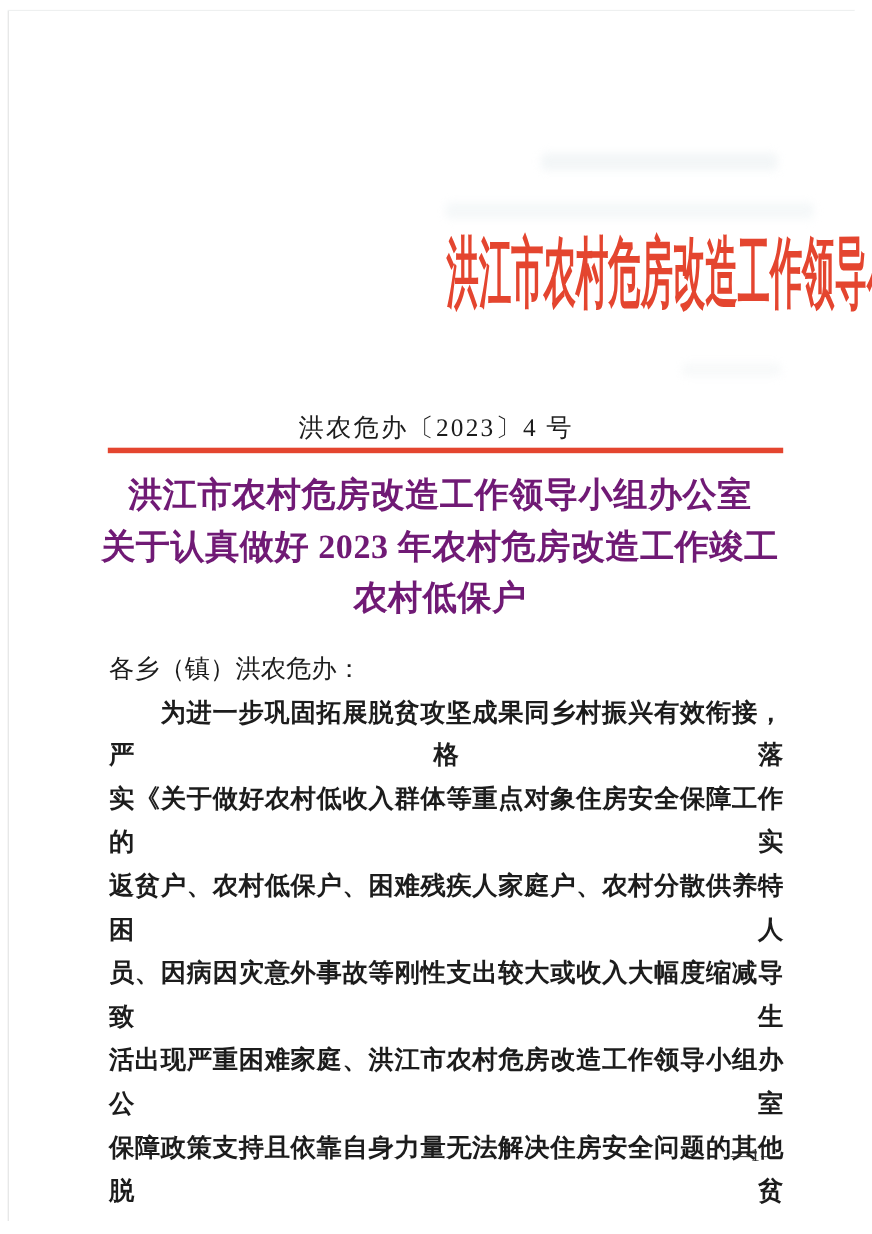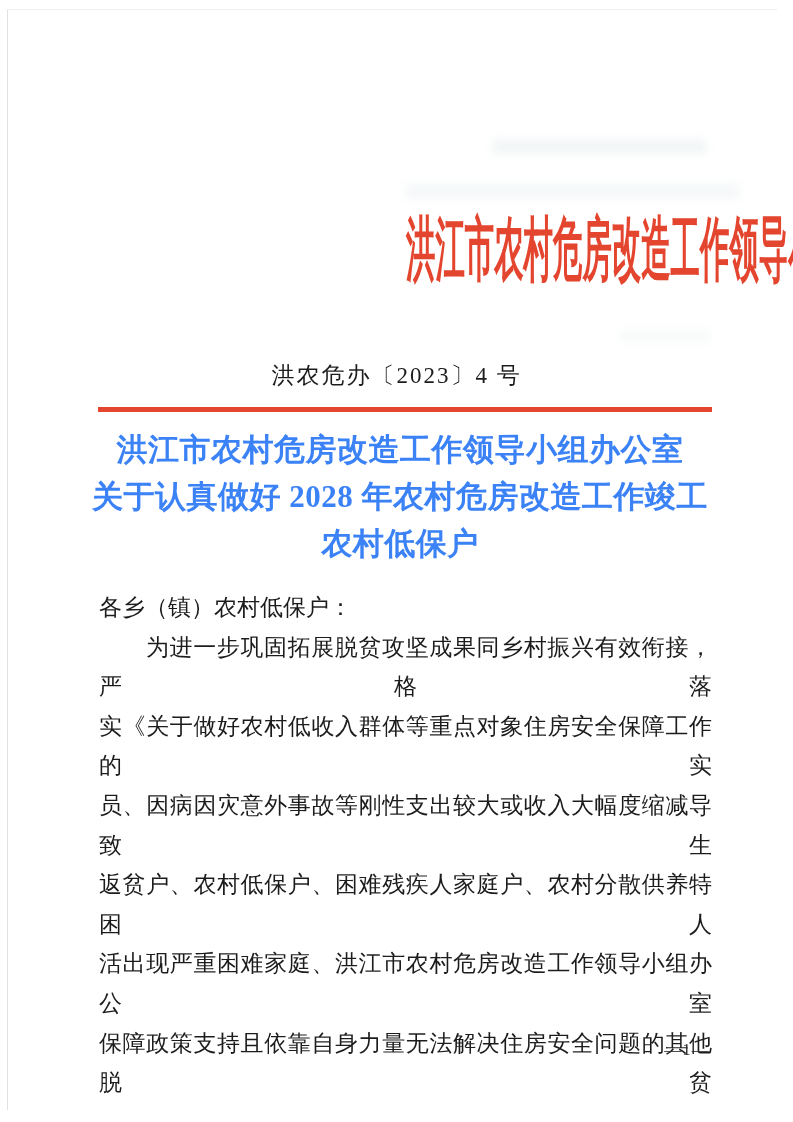--- a/index.html
+++ b/index.html
@@ -31,40 +31,40 @@
   }
   .red-header .stretch {
     display: inline-block;
     font-size: 70px; line-height: 1.12; font-weight: bold;
     color: var(--accent);
     transform: scaleX(0.42);
     transform-origin: 50% 50%;
     letter-spacing: 0;
   }
   .doc-no {
-    position: absolute; top: 360px; left: 0; width: 793px;
+    position: absolute; top: 373px; left: 0; width: 793px;
     text-align: center;
     font-size: 23px; letter-spacing: 2px; color: var(--ink);
   }
   .red-rule {
     position: absolute; top: 407px; left: 98px; width: 614px; height: 5px;
     background: var(--accent);
   }
   .doc-title {
     position: absolute; top: 426px; left: 90px; width: 620px;
     text-align: center;
     font-size: 31px; font-weight: 700; line-height: 47px;
-    color: #3b82f6; letter-spacing: 0.5px;
+    color: #701a75; letter-spacing: 0.5px;
   }
   .body-text {
     position: absolute; top: 588px; left: 99px; width: 613px;
     font-size: 23px; line-height: 39.6px; color: var(--ink);
   }
   .line { width: 100%; }
-  .jl { text-align: justify; text-align-last: justify; }
+  .jl { text-align: justify; text-align-last: justify; font-weight: bold; }
   .indent { text-indent: 47px; }
   .page-num {
     position: absolute; top: 1040px; left: 650px; width: 74px;
     text-align: center;
     font-size: 17px; color: #2e2e2e; letter-spacing: 1px;
   }
 </style>
 </head>
 <body style="--accent: #e4452f; --ink: #1c1c1c;">
 
@@ -77,28 +77,28 @@
 <div class="red-header">
   <span class="stretch">洪江市农村危房改造工作领导小组办公室文件</span>
 </div>
 
 <div class="doc-no">洪农危办〔2023〕4 号</div>
 
 <div class="red-rule"></div>
 
 <div class="doc-title">
   <div>洪江市农村危房改造工作领导小组办公室</div>
-  <div>关于认真做好 2028 年农村危房改造工作竣工</div>
+  <div>关于认真做好 2023 年农村危房改造工作竣工</div>
   <div>农村低保户</div>
 </div>
 
 <div class="body-text">
-  <div class="line">各乡（镇）农村低保户：</div>
+  <div class="line">各乡（镇）洪农危办：</div>
   <div class="line jl indent">为进一步巩固拓展脱贫攻坚成果同乡村振兴有效衔接，严格落</div>
   <div class="line jl">实《关于做好农村低收入群体等重点对象住房安全保障工作的实</div>
+  <div class="line jl">返贫户、农村低保户、困难残疾人家庭户、农村分散供养特困人</div>
   <div class="line jl">员、因病因灾意外事故等刚性支出较大或收入大幅度缩减导致生</div>
-  <div class="line jl">返贫户、农村低保户、困难残疾人家庭户、农村分散供养特困人</div>
   <div class="line jl">活出现严重困难家庭、洪江市农村危房改造工作领导小组办公室</div>
   <div class="line jl">保障政策支持且依靠自身力量无法解决住房安全问题的其他脱贫</div>
 
 </div>
 
 <div class="page-num">—1—</div>
 
 </body></html>

